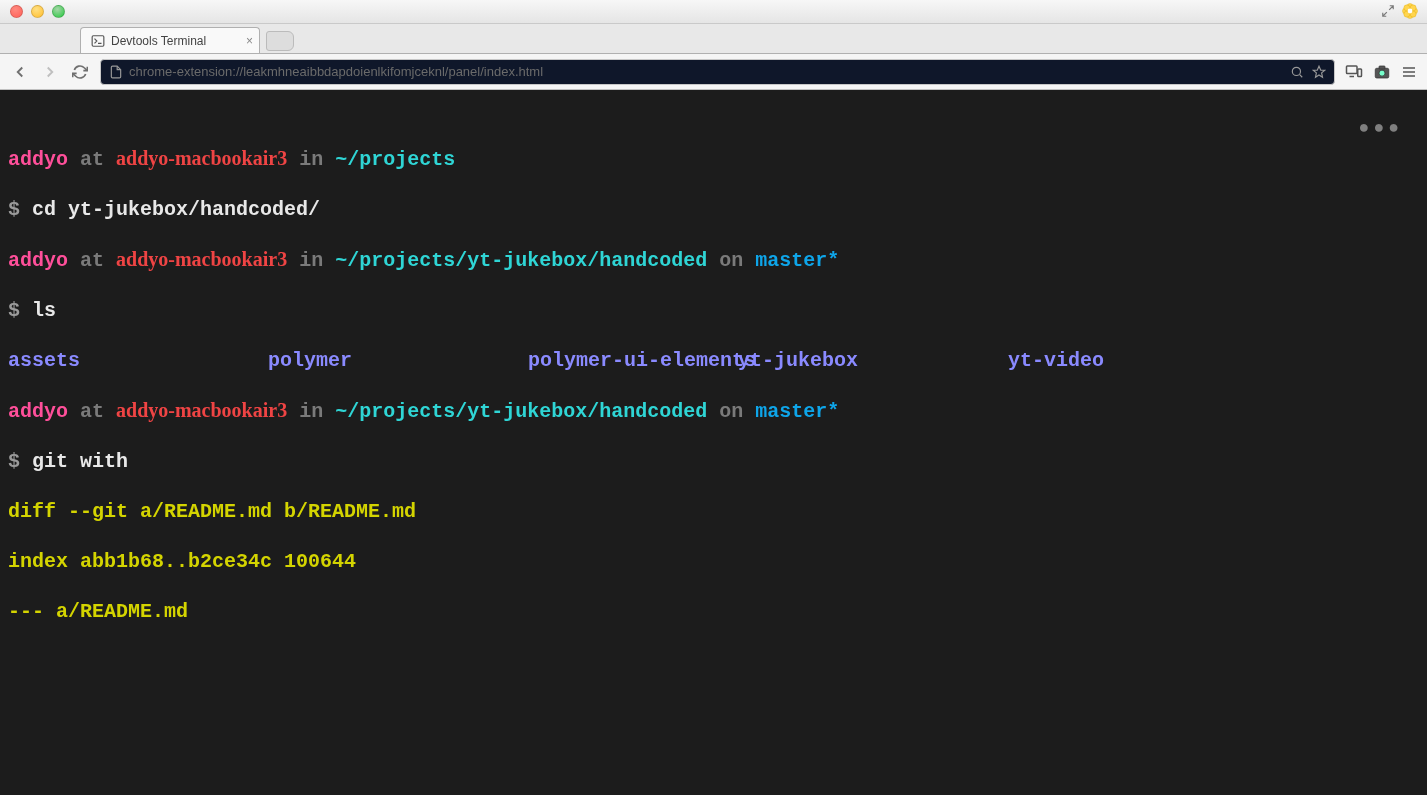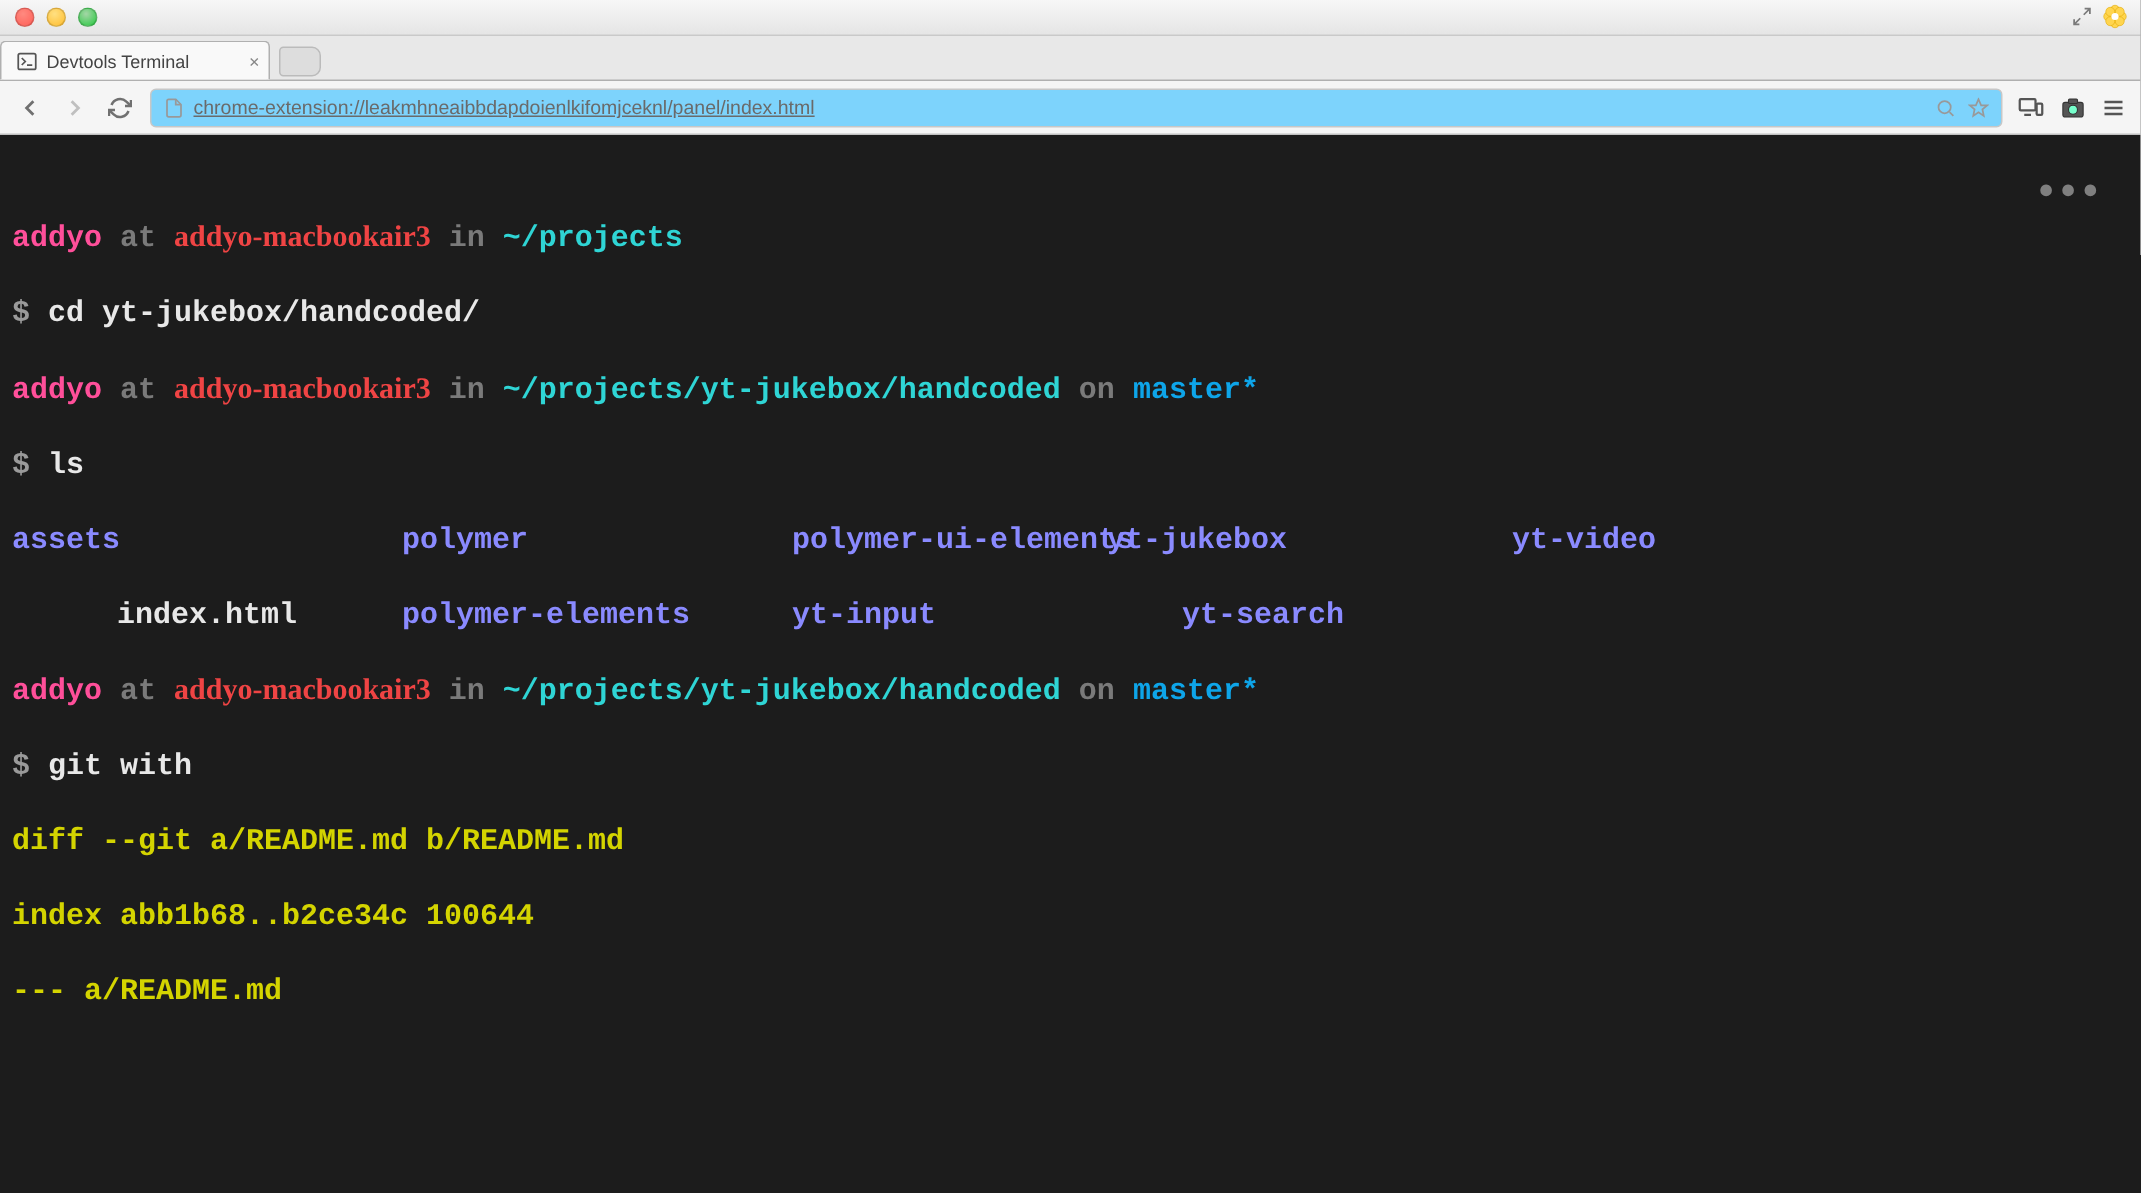--- a/index.html
+++ b/index.html
@@ -8,29 +8,29 @@
   
   .titlebar { height:24px; background:linear-gradient(#f7f7f7,#e5e5e5); border-bottom:1px solid #c9c9c9; position:relative; }
   .traffic { position:absolute; top:5px; left:10px; display:flex; gap:8px; }
   .dot { width:13px; height:13px; border-radius:50%; border:1px solid rgba(0,0,0,.15); }
   .dot.red{background:radial-gradient(circle at 40% 30%,#ff8a80,#ff5f57);} 
   .dot.yel{background:radial-gradient(circle at 40% 30%,#ffe082,#ffbd2e);} 
   .dot.grn{background:radial-gradient(circle at 40% 30%,#a5d6a7,#28c940);} 
   .title-right{position:absolute; right:8px; top:2px; display:flex; gap:6px; align-items:center;}
   .flower{width:18px;height:18px;}
 
-  .tabstrip { height:30px; background:#e8e8e8; border-bottom:1px solid #b0b0b0; display:flex; align-items:flex-end; }
+  .tabstrip { height:30px; background:#e8e8e8; border-bottom:1px solid #b0b0b0; display:flex; align-items:flex-end; padding-left:80px; }
   .tab { height:26px; background:#f9f9f9; border:1px solid #b0b0b0; border-bottom:none; border-top-left-radius:4px; border-top-right-radius:4px; padding:0 24px 0 10px; display:flex; align-items:center; gap:6px; font-size:12px; color:#444; position:relative; min-width:180px; }
   .tab .x{position:absolute; right:6px; color:#888;}
   .newtab{width:28px;height:20px;margin-left:6px;margin-bottom:2px;background:#ddd;border:1px solid #bbb;border-radius:3px 6px 6px 3px;}
 
   .toolbar { height:36px; background:#f5f5f5; border-bottom:1px solid #c0c0c0; display:flex; align-items:center; padding:0 10px; gap:10px; }
   .navbtn{ width:20px;height:20px; display:flex;align-items:center;justify-content:center; color:#707070;}
   .navbtn.dis{color:#bfbfbf;}
-  .omnibox{ flex:1; height:26px; background:#7dd3fc; border:1px solid #c7c7c7; border-radius:4px; display:flex; align-items:center; padding:0 8px; gap:6px; font-size:13px; color:#6a6a6a;text-decoration:underline;}
+  .omnibox{ flex:1; height:26px; background:#0f172a; border:1px solid #c7c7c7; border-radius:4px; display:flex; align-items:center; padding:0 8px; gap:6px; font-size:13px; color:#6a6a6a;}
   .omni-right{display:flex;gap:8px;align-items:center;color:#888;}
   .ext-icons{display:flex;gap:10px;align-items:center;color:#555;}
 
   
   .terminal { position:relative; background:#1c1c1c; color:#ddd; font-family:Menlo,Consolas,"Courier New",monospace; font-size:20px; line-height:25px; height:calc(795px - 24px - 30px - 36px); padding:6px 8px; white-space:pre; overflow:hidden; font-weight:bold;}
   .term-dots{position:absolute; top:26px; right:24px; letter-spacing:4px; color:#7f7f7f; font-size:18px;}
   .c-user{color:#ff4f9a;}
   .c-dim{color:#7a7a7a;}
   .c-host{color:#ef4444;font-family:Liberation Serif, serif;}
   .c-path{color:#2fd5d5;}
@@ -136,21 +136,20 @@
   </div>
 </div>
 
 <div class="terminal">
 <div class="term-dots">●●●</div>
 <div><span class="c-user">addyo</span><span class="c-dim"> at </span><span class="c-host">addyo-macbookair3</span><span class="c-dim"> in </span><span class="c-path">~/projects</span></div>
 <div><span class="c-prompt">$ </span><span class="c-white">cd yt-jukebox/handcoded/</span></div>
 <div><span class="c-user">addyo</span><span class="c-dim"> at </span><span class="c-host">addyo-macbookair3</span><span class="c-dim"> in </span><span class="c-path">~/projects/yt-jukebox/handcoded</span><span class="c-dim"> on </span><span class="c-branch">master*</span></div>
 <div><span class="c-prompt">$ </span><span class="c-white">ls</span></div>
 <div><span class="col w1 c-dir">assets</span><span class="col w2 c-dir">polymer</span><span class="col w3 c-dir" style="width:210px">polymer-ui-elements</span><span class="col c-dir" style="width:270px">yt-jukebox</span><span class="col c-dir">yt-video</span></div>
-<div><span class="col w1 c-white">index.html</span><span class="col w2 c-dir">polymer-elements</span><span class="col c-dir" style="width:260px">yt-input</span><span class="col c-dir">yt-search</span></div>
 <div><span class="c-user">addyo</span><span class="c-dim"> at </span><span class="c-host">addyo-macbookair3</span><span class="c-dim"> in </span><span class="c-path">~/projects/yt-jukebox/handcoded</span><span class="c-dim"> on </span><span class="c-branch">master*</span></div>
 <div><span class="c-prompt">$ </span><span class="c-white">git with</span></div>
 <div><span class="c-diffhdr">diff --git a/README.md b/README.md</span></div>
 <div><span class="c-diffhdr">index abb1b68..b2ce34c 100644</span></div>
 <div><span class="c-diffhdr">--- a/README.md</span></div>
 
 
 
 
 

